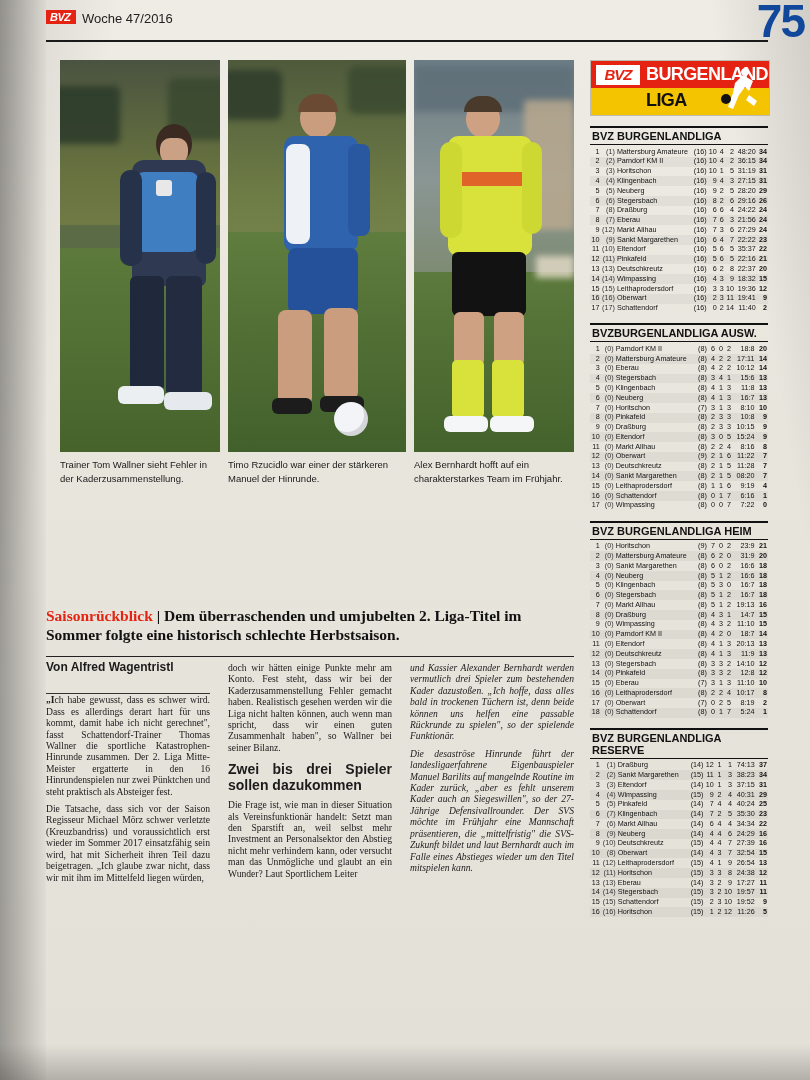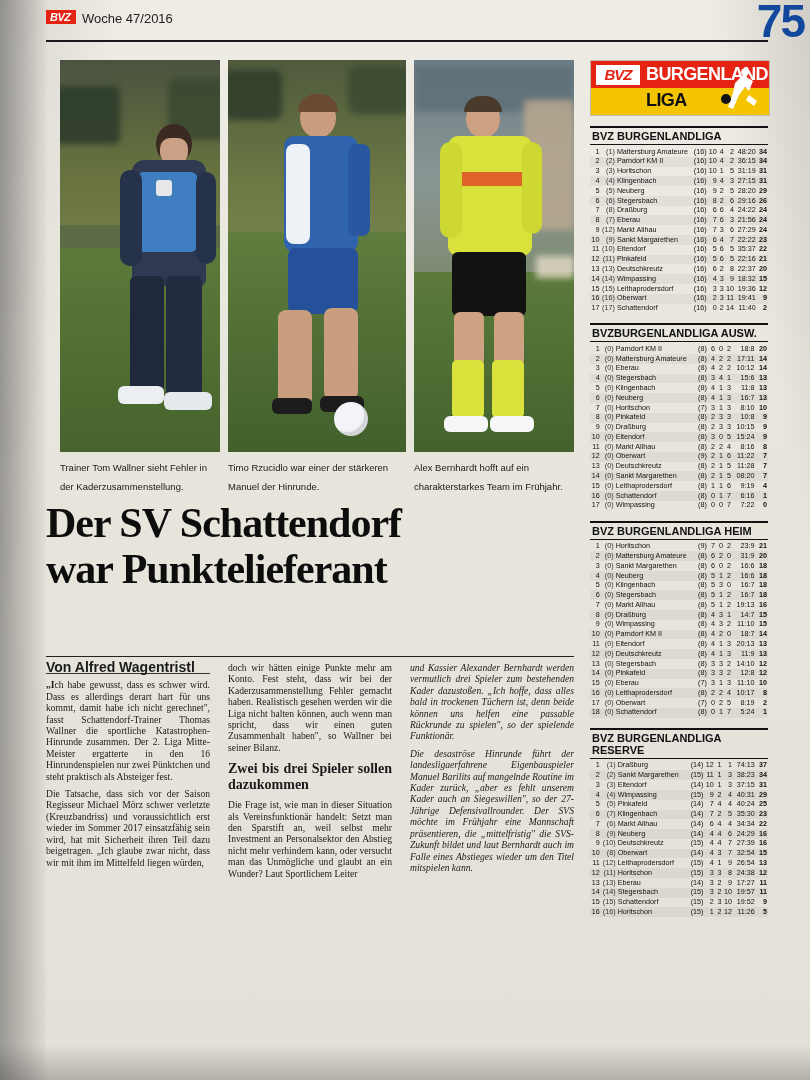--- a/index.html
+++ b/index.html
@@ -102,21 +102,21 @@
   }
   .blur {
     position: absolute;
     filter: blur(3px);
     opacity: 0.85;
   }
   .cap {
     position: absolute;
     font-family: "Liberation Sans", sans-serif;
     font-size: 9.5px;
-    line-height: 19px;
+    line-height: 14px;
     color: #1a1a1a;
   }
 
   
   .shape { position: absolute; }
   .head { border-radius: 50%; }
 
   
   .headline {
     position: absolute;
@@ -154,28 +154,27 @@
     font-family: "Liberation Serif", serif;
     font-size: 9.6px;
     line-height: 11.4px;
     text-align: justify;
     color: #1b1b1b;
     hyphens: auto;
   }
   .col p { margin: 0 0 6px 0; }
   .byline {
     font-family: "Liberation Sans", sans-serif;
-    font-size: 14px;
+    font-size: 12px;
     font-weight: bold;
     border-bottom: 1px solid #333;
-    padding-bottom: 0;
-    margin-bottom: 5px;
+    padding-bottom: 20px;
   }
   .subhead {
-    font-family: Liberation Serif, serif;
+    font-family: Liberation Sans, sans-serif;
     font-weight: bold;
     font-size: 14px;
     line-height: 16px;
     margin: 8px 0 6px 0;
   }
   .dropstart::first-letter {
     font-weight: bold;
   }
 
   
@@ -330,25 +329,26 @@
     <div class="shape" style="left:38px;top:192px;width:74px;height:64px;background:#121212;border-radius:6px;"></div>
     <div class="shape" style="left:40px;top:252px;width:30px;height:54px;background:#cfa183;border-radius:6px;"></div>
     <div class="shape" style="left:80px;top:252px;width:30px;height:54px;background:#cfa183;border-radius:6px;"></div>
     <div class="shape" style="left:38px;top:300px;width:32px;height:58px;background:#d9e23a;border-radius:5px;"></div>
     <div class="shape" style="left:78px;top:300px;width:32px;height:58px;background:#d9e23a;border-radius:5px;"></div>
     <div class="shape" style="left:30px;top:356px;width:44px;height:16px;background:#f4f6f8;border-radius:6px;"></div>
     <div class="shape" style="left:76px;top:356px;width:44px;height:16px;background:#f4f6f8;border-radius:6px;"></div>
   </div>
   <div class="cap" style="left:414px; top:458px; width:160px;">Alex Bernhardt hofft auf ein charakterstarkes Team im Frühjahr.</div>
 
-  <div class="headline">
-    <div>Der SV Schattendorf</div>
-    <div>war Punktelieferant</div>
+
+  <div class="kicker">
+    <span class="lead-red">Saisonrückblick</span>
+    <span>|</span>
+    <span>Dem überraschenden und umjubelten 2. Liga-Titel im Sommer folgte eine historisch schlechte Herbstsaison.</span>
   </div>
-
   <div class="rule-under-kicker"></div>
 
   <div class="col" style="left:46px;">
     <div class="byline">Von Alfred Wagentristl</div>
     <p class="dropstart">„Ich habe gewusst, dass es schwer wird. Dass es allerdings derart hart für uns kommt, damit habe ich nicht gerechnet", fasst Schattendorf-Trainer Thomas Wallner die sportliche Katastrophen-Hinrunde zusammen. Der 2. Liga Mitte-Meister ergatterte in den 16 Hinrundenspielen nur zwei Pünktchen und steht praktisch als Absteiger fest.</p>
     <p>Die Tatsache, dass sich vor der Saison Regisseur Michael Mörz schwer verletzte (Kreuzbandriss) und voraussichtlich erst wieder im Sommer 2017 einsatzfähig sein wird, hat mit Sicherheit ihren Teil dazu beigetragen. „Ich glaube zwar nicht, dass wir mit ihm im Mittelfeld liegen würden,</p>
   </div>
 
   <div class="col" style="left:228px;">
     <p>doch wir hätten einige Punkte mehr am Konto. Fest steht, dass wir bei der Kaderzusammenstellung Fehler gemacht haben. Realistisch gesehen werden wir die Liga nicht halten können, auch wenn man spricht, dass wir einen guten Zusammenhalt haben", so Wallner bei seiner Bilanz.</p>

